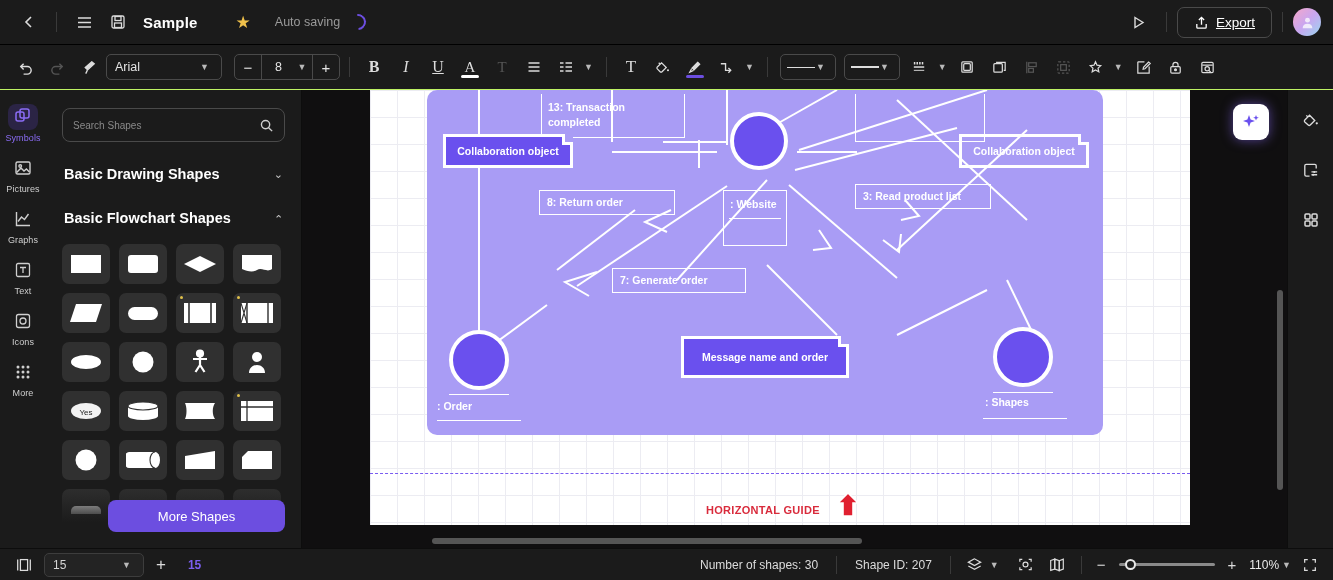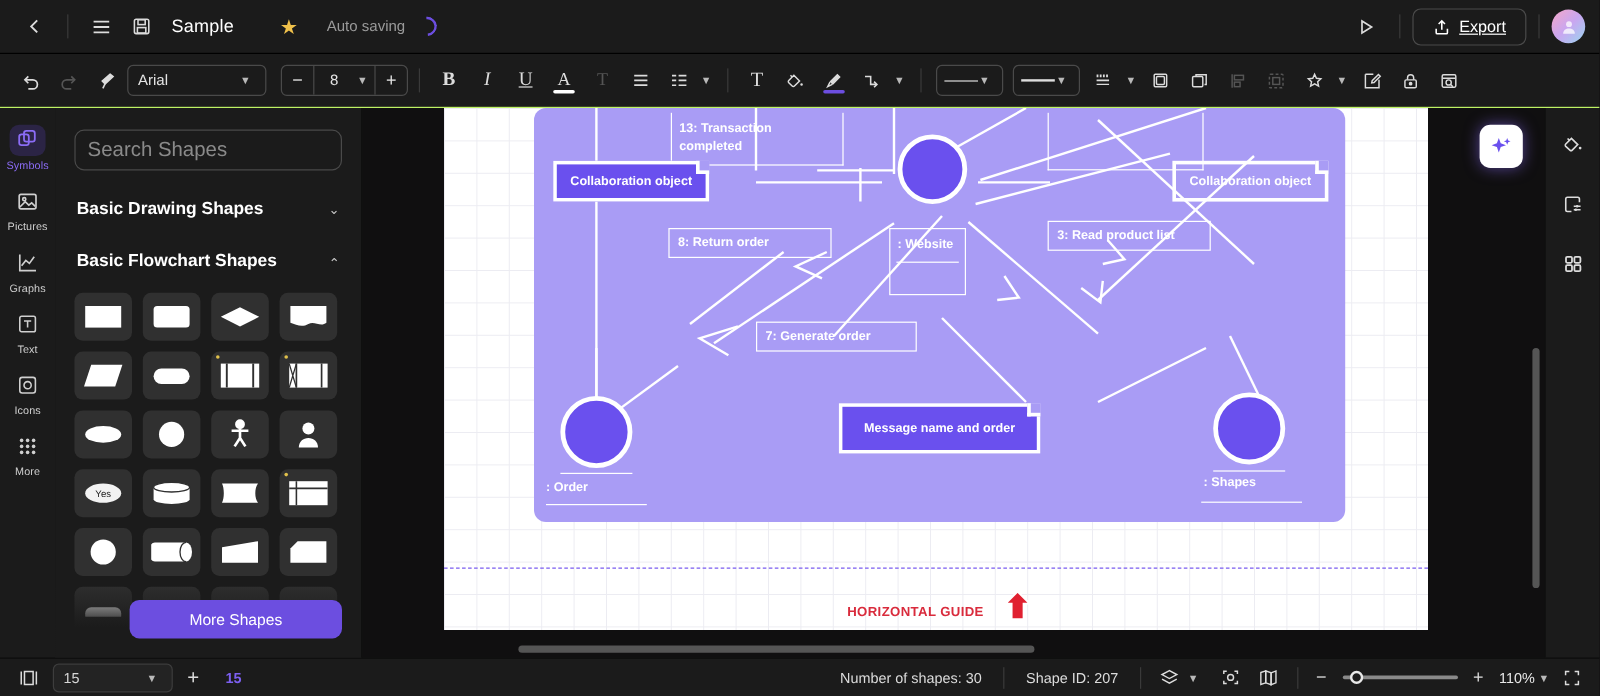--- a/index.html
+++ b/index.html
@@ -15,21 +15,21 @@
   
   .titlebar {
     height: 45px; background: #1b1b1b; display: flex; align-items: center;
     padding: 0 12px; gap: 0; flex: 0 0 45px; border-bottom: 1px solid #000;
   }
   .tb-btn {
     width: 34px; height: 34px; display: flex; align-items: center; justify-content: center;
     border-radius: 6px; cursor: pointer; color: #dcdcdc;
   }
   .tb-sep { width: 1px; height: 20px; background: #3a3a3a; margin: 0 10px; }
-  .doc-title { font-size: 15px; font-weight: normal; color: #fff; margin-left: 8px; letter-spacing: .2px;}
+  .doc-title { font-size: 15px; font-weight: bold; color: #fff; margin-left: 8px; letter-spacing: .2px;}
   .star { color: #f0c14b; font-size: 17px; margin-left: 38px; cursor: pointer; }
   .autosave { font-size: 12.5px; color: #9a9a9a; margin-left: 24px; }
   .spinner {
     width: 16px; height: 16px; margin-left: 10px; border-radius: 50%;
     border: 2px solid transparent; border-top-color: #6c4ee0; border-right-color: #6c4ee0;
     transform: rotate(40deg);
   }
   .tb-right { margin-left: auto; display: flex; align-items: center; gap: 0; }
   .export-btn {
     display: flex; align-items: center; gap: 7px; border: 1px solid #4a4a4a;
@@ -95,21 +95,21 @@
   
   .panel {
     width: 256px; background: #1b1b1b; flex: 0 0 256px; display: flex; flex-direction: column;
     position: relative; border-right: 1px solid #0d0d0d; overflow: hidden;
   }
   .search-wrap {
     margin: 18px 16px 0; height: 34px; border: 1px solid #4a4a4a; border-radius: 8px;
     display: flex; align-items: center; padding: 0 10px; gap: 6px;
   }
   .search-wrap input {
-    flex: 1; background: transparent; border: none; outline: none; color: #ddd; font-size: 17px;
+    flex: 1; background: transparent; border: none; outline: none; color: #ddd; font-size: 10px;
     font-family: "Liberation Sans", sans-serif;
   }
   .search-wrap input::placeholder { color: #8a8a8a; }
   .sec-head {
     display: flex; align-items: center; padding: 0 18px; margin-top: 20px;
     cursor: pointer; height: 24px;
   }
   .sec-title { font-size: 14.5px; font-weight: bold; color: #fff; }
   .sec-head .caret { margin-left: auto; font-size: 11px; color: #c9c9c9; }
   .shape-grid {
@@ -132,21 +132,21 @@
   
   .canvas-area { flex: 1; background: #100f10; position: relative; overflow: hidden; }
   .page {
     position: absolute; left: 68px; top: 0px; width: 820px; height: 435px;
     background: #fff;
     background-image: linear-gradient(to right, #ececf2 1px, transparent 1px),
                       linear-gradient(to bottom, #ececf2 1px, transparent 1px);
     background-size: 27px 27px;
   }
   .diag {
-    position: absolute; left: 75px; top: 0; width: 676px; height: 345px;
+    position: absolute; left: 57px; top: 0; width: 676px; height: 345px;
     background: #a99cf5; border-radius: 10px;
   }
   
   .diag svg { position: absolute; inset: 0; width: 100%; height: 100%; }
   .node-label {
     position: absolute; color: #fff; font-size: 10.5px; font-weight: bold; white-space: nowrap;
     font-family: "Liberation Sans", sans-serif;
   }
   .msgbox {
     position: absolute; border: 1px solid #ffffff; color: #fff; font-size: 10.5px;

